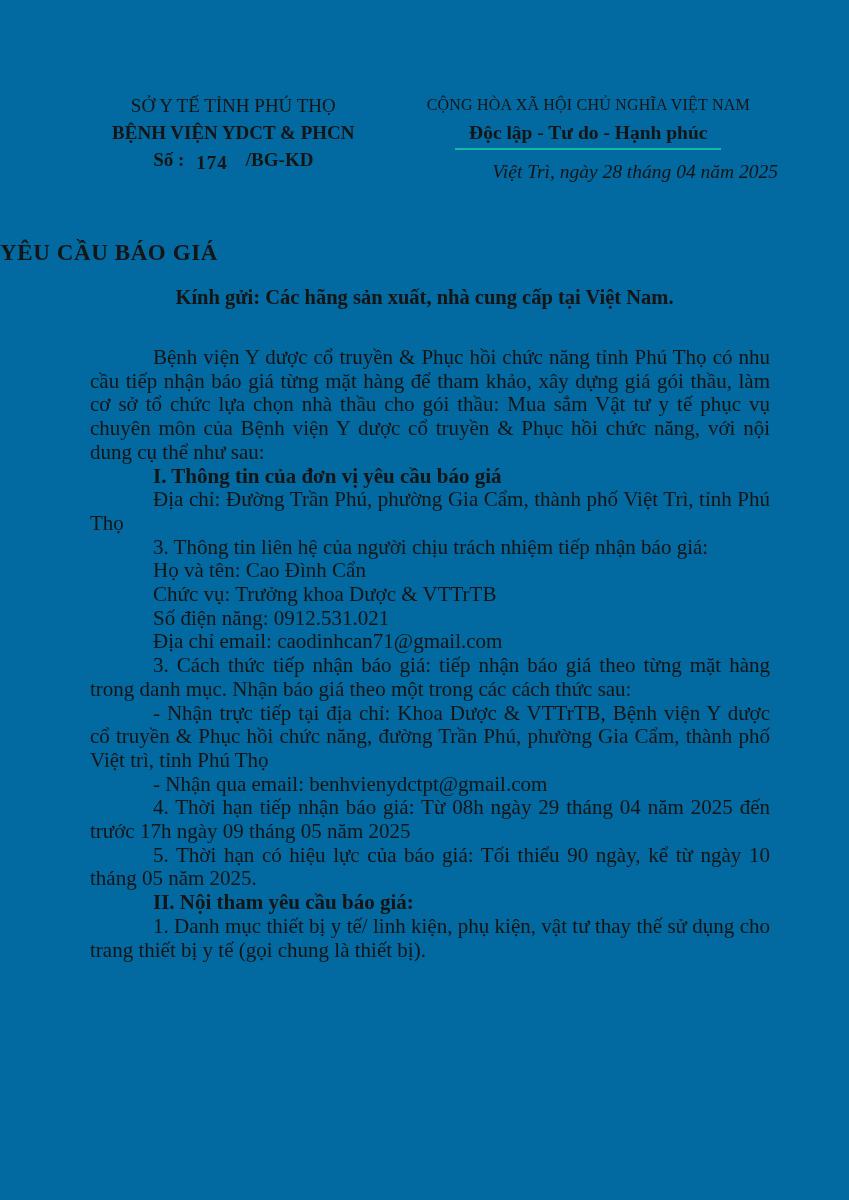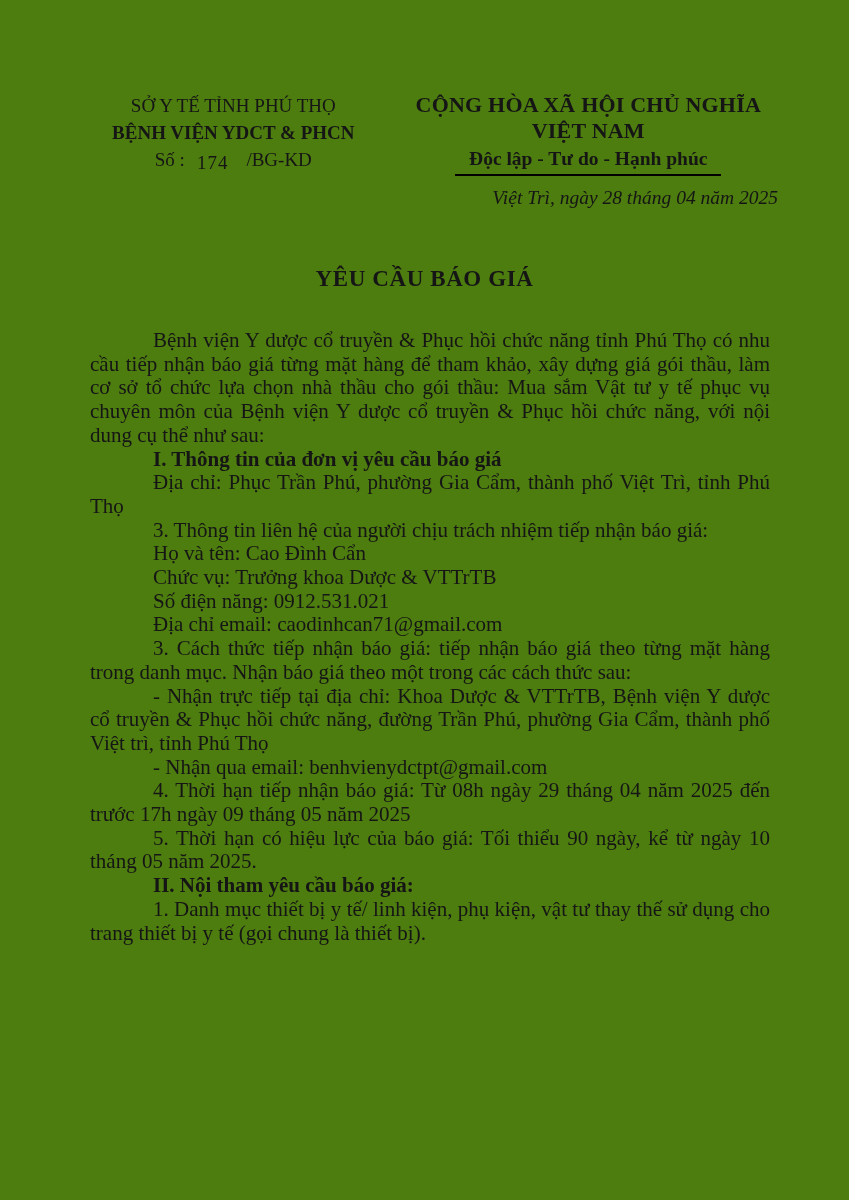--- a/index.html
+++ b/index.html
@@ -5,21 +5,21 @@
   html, body {
     margin: 0;
     padding: 0;
     background: #e8e8e8;
   }
   .page {
     position: relative;
     width: 849px;
     height: 1200px;
     margin: 0 auto;
-    background: #4d7c0f;
+    background: #0369a1;
     color: #151515;
     font-family: "Liberation Serif", "DejaVu Serif", serif;
     overflow: hidden;
     box-sizing: border-box;
     padding-top: 92px;
   }
   
   .header {
     display: flex;
     padding: 0 69px 0 70px;
@@ -31,48 +31,48 @@
     line-height: 27px;
   }
   .header-right {
     width: 54%;
     text-align: center;
     font-size: 19px;
     line-height: 26px;
   }
   .org-parent { font-weight: normal; }
   .org-name   { font-weight: bold; }
-  .doc-number { white-space: nowrap; }
+  .doc-number { white-space: nowrap; font-weight: bold; }
   .doc-number .num {
     display: inline-block;
     position: relative;
     top: 3px;
     margin: 0 18px 0 12px;
     letter-spacing: 1px;
   }
-  .national-title { font-weight: bold; font-size: 22px; letter-spacing: 0.2px; }
+  .national-title { font-weight: normal; font-size: 16px; letter-spacing: 0.2px; }
   .motto-wrap { margin-top: 2px; }
   .motto {
     display: inline-block;
     font-weight: bold;
     font-size: 19.5px;
     padding: 0 14px 2px 14px;
-    border-bottom: 2px solid #000000;
+    border-bottom: 2px solid #14b8a6;
   }
   .place-date {
     margin-top: 9px;
     font-style: italic;
     font-size: 19.5px;
     text-align: right;
     padding-right: 2px;
   }
   
   .doc-title {
     margin-top: 55px;
-    text-align: center;
+    text-align: left;
     font-weight: bold;
     font-size: 23px;
     letter-spacing: 0.6px;
   }
   .salutation {
     margin-top: 20px;
     text-align: center;
     font-weight: bold;
     font-size: 20.5px;
   }
@@ -107,25 +107,26 @@
       <div class="national-title">CỘNG HÒA XÃ HỘI CHỦ NGHĨA VIỆT NAM</div>
       <div class="motto-wrap">
         <span class="motto">Độc lập - Tư do - Hạnh phúc</span>
       </div>
       <div class="place-date">Việt Trì, ngày 28 tháng 04 năm 2025</div>
     </div>
   </div>
 
   <div class="doc-title">YÊU CẦU BÁO GIÁ</div>
 
+  <div class="salutation">Kính gửi: Các hãng sản xuất, nhà cung cấp tại Việt Nam.</div>
 
   <div class="body-text">
     <p>Bệnh viện Y dược cổ truyền &amp; Phục hồi chức năng tỉnh Phú Thọ có nhu cầu tiếp nhận báo giá từng mặt hàng để tham khảo, xây dựng giá gói thầu, làm cơ sở tổ chức lựa chọn nhà thầu cho gói thầu: Mua sắm Vật tư y tế phục vụ chuyên môn của Bệnh viện Y dược cổ truyền &amp; Phục hồi chức năng, với nội dung cụ thể như sau:</p>
     <p class="bold">I. Thông tin của đơn vị yêu cầu báo giá</p>
-    <p>Địa chỉ: Phục Trần Phú, phường Gia Cẩm, thành phố Việt Trì, tỉnh Phú Thọ</p>
+    <p>Địa chỉ: Đường Trần Phú, phường Gia Cẩm, thành phố Việt Trì, tỉnh Phú Thọ</p>
     <p>3. Thông tin liên hệ của người chịu trách nhiệm tiếp nhận báo giá:</p>
     <p>Họ và tên: Cao Đình Cẩn</p>
     <p>Chức vụ: Trưởng khoa Dược &amp; VTTrTB</p>
     <p>Số điện năng: 0912.531.021</p>
     <p>Địa chỉ email: caodinhcan71@gmail.com</p>
     <p>3. Cách thức tiếp nhận báo giá: tiếp nhận báo giá theo từng mặt hàng trong danh mục. Nhận báo giá theo một trong các cách thức sau:</p>
     <p>- Nhận trực tiếp tại địa chỉ: Khoa Dược &amp; VTTrTB, Bệnh viện Y dược cổ truyền &amp; Phục hồi chức năng, đường Trần Phú, phường Gia Cẩm, thành phố Việt trì, tỉnh Phú Thọ</p>
     <p>- Nhận qua email: benhvienydctpt@gmail.com</p>
     <p>4. Thời hạn tiếp nhận báo giá: Từ 08h ngày 29 tháng 04 năm 2025 đến trước 17h ngày 09 tháng 05 năm 2025</p>
     <p>5. Thời hạn có hiệu lực của báo giá: Tối thiểu 90 ngày, kể từ ngày 10 tháng 05 năm 2025.</p>

